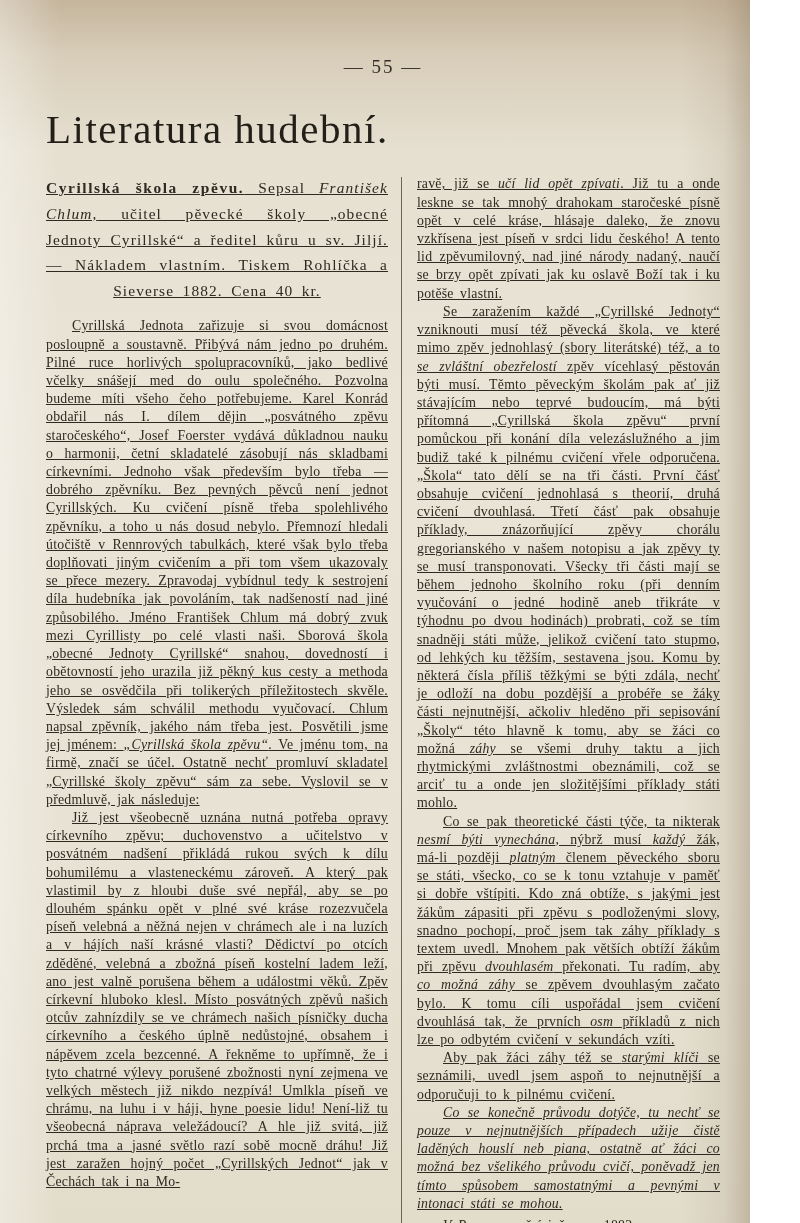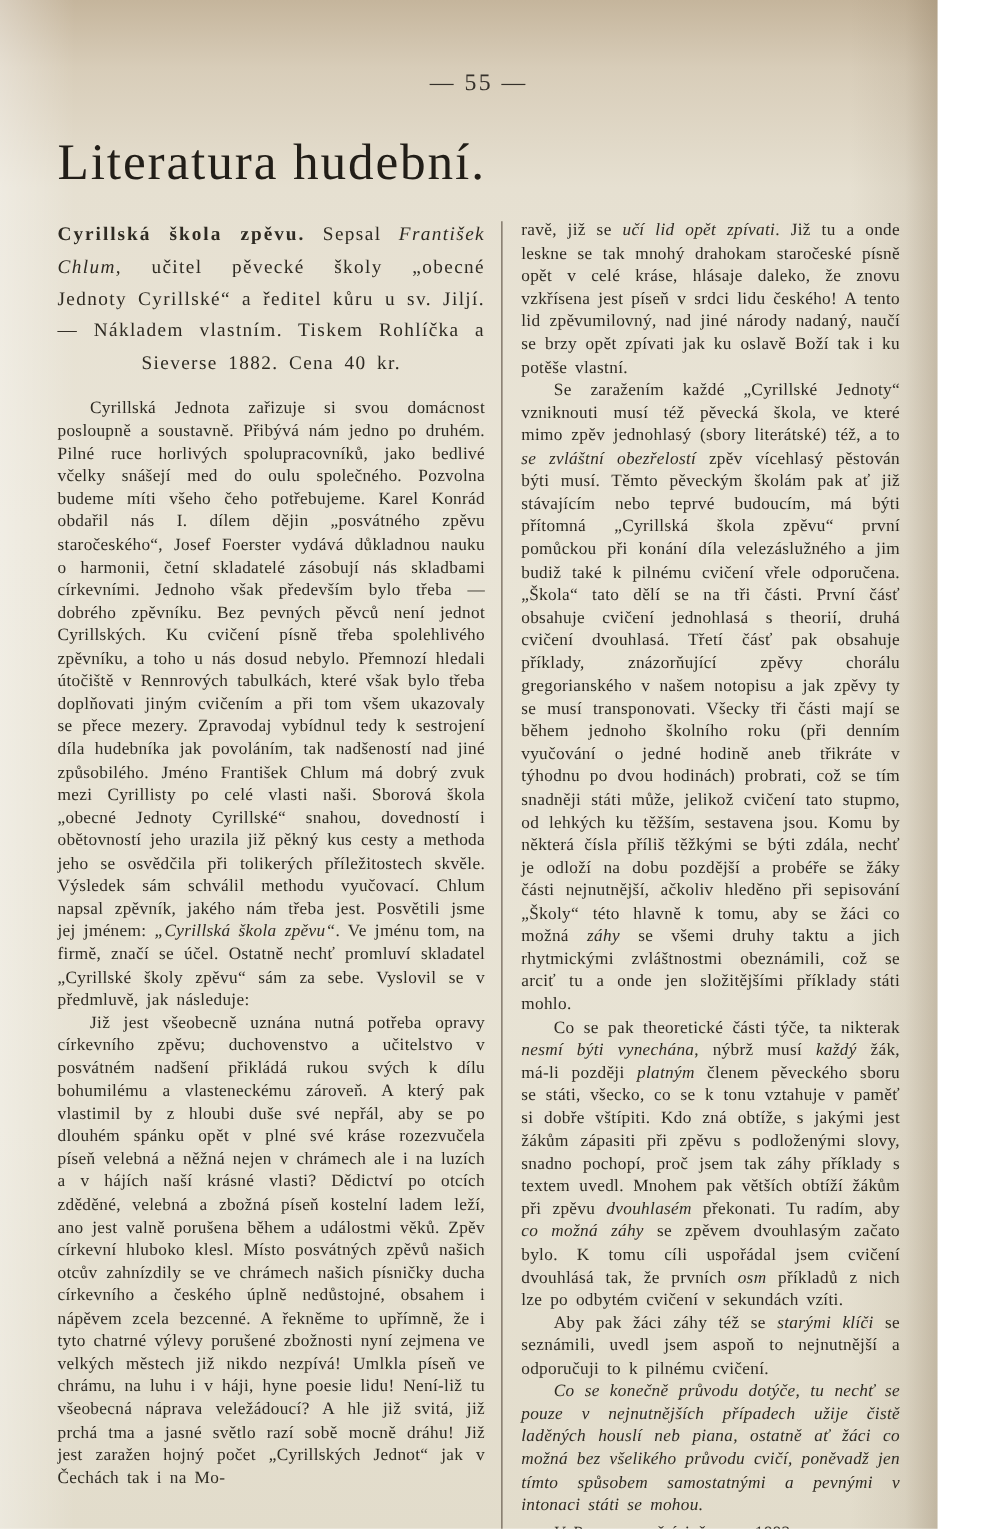--- a/index.html
+++ b/index.html
@@ -35,20 +35,21 @@
     position:relative;
     display:flex;
     align-items:flex-start;
   }
   .col{
     text-align:justify;
     font-size:13.8px;
     line-height:18.2px;
     letter-spacing:.25px;
     word-spacing:2.6px;
+    text-decoration:underline;
   }
   .col-left{width:342px;}
   .col-right{flex:1;}
   .divider{
     align-self:stretch;
     width:1px;
     background:#6e6356;
     margin:2px 15px 6px 13px;
   }
   .para{margin:0;text-indent:26px;}

